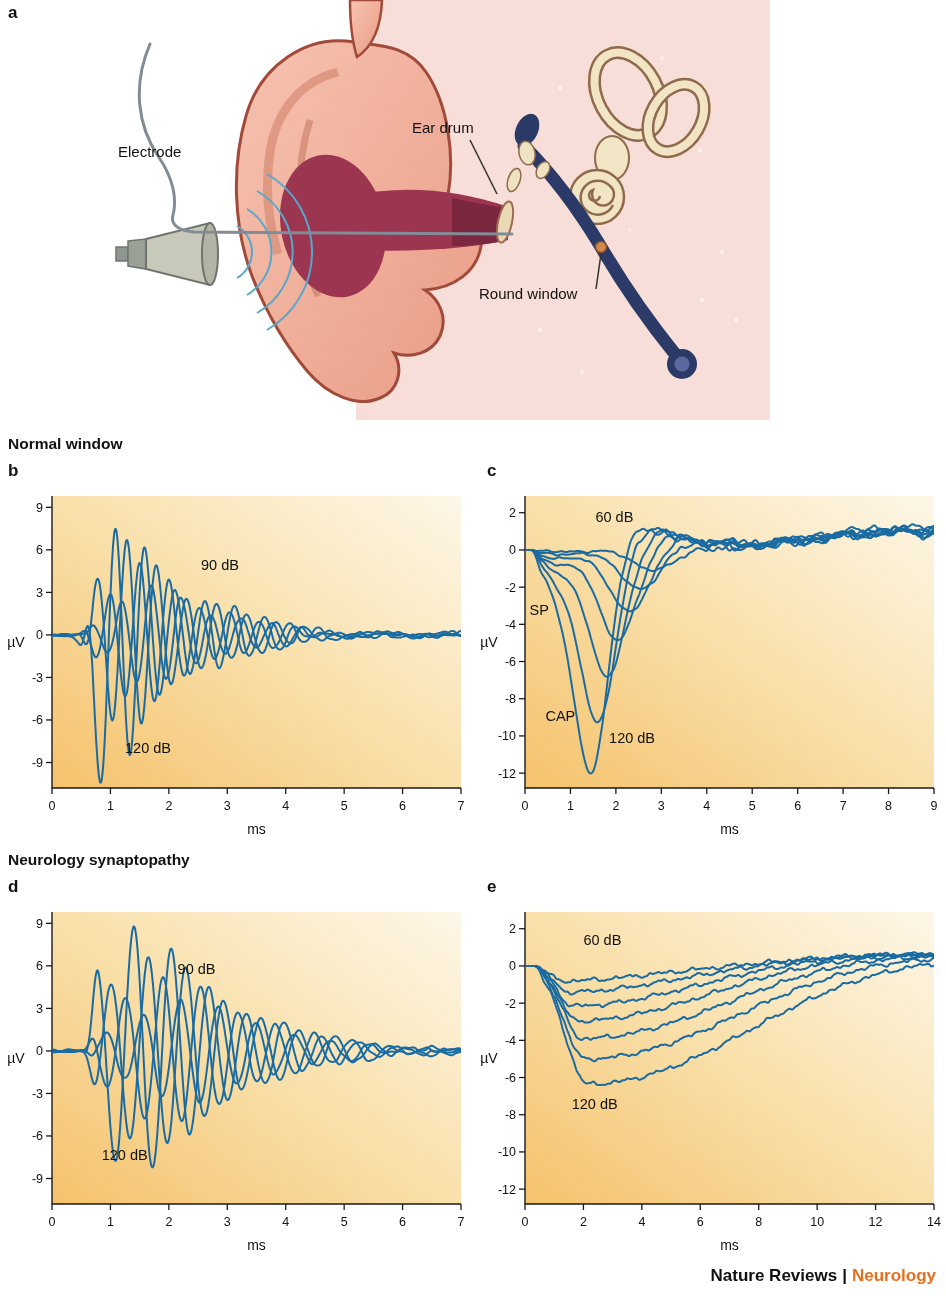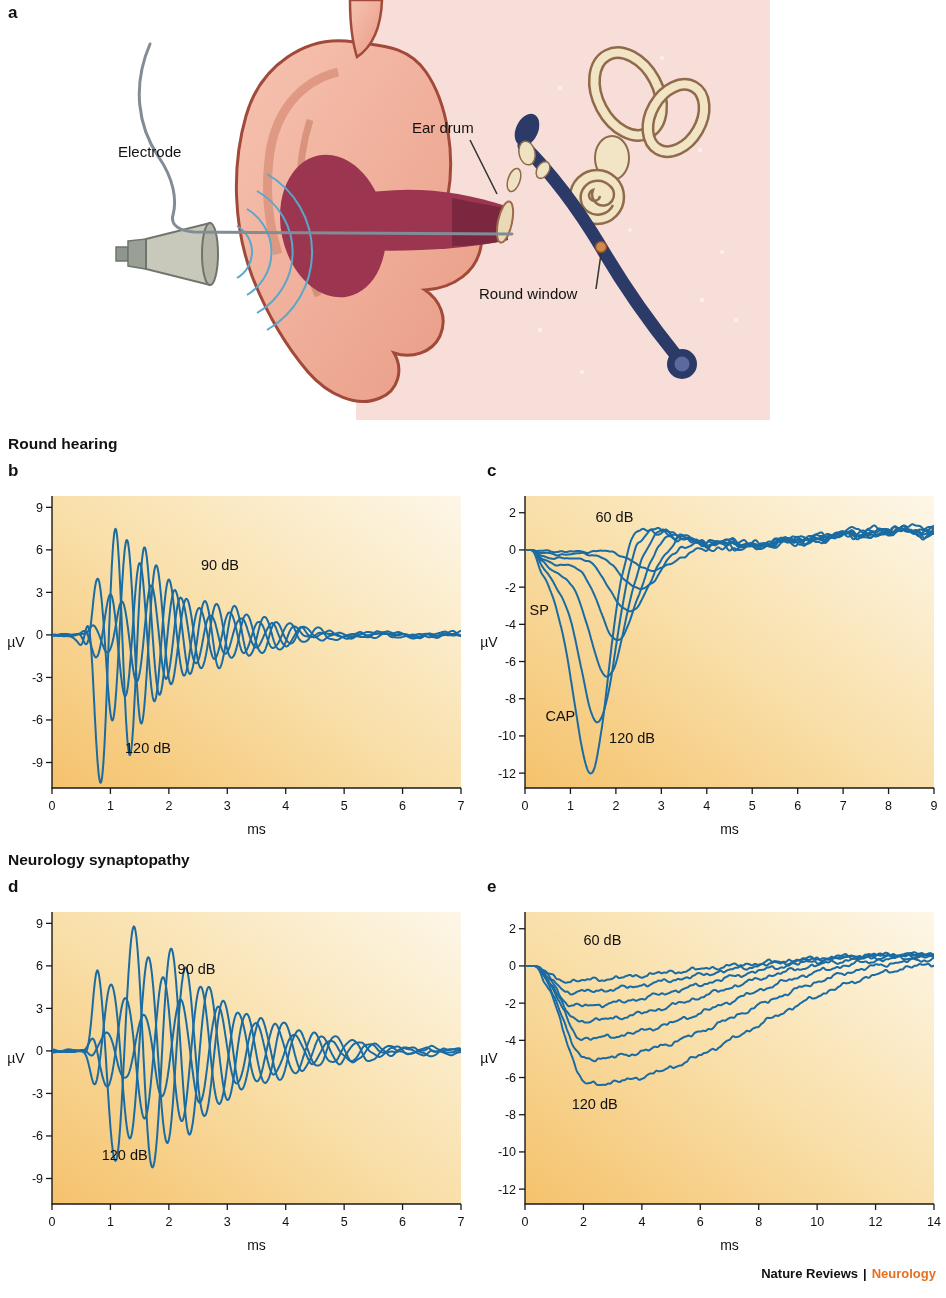--- a/index.html
+++ b/index.html
@@ -2,21 +2,21 @@
 <html><head>
 <meta charset="utf-8">
 <style>
   html,body{margin:0;padding:0;background:#fff;}
   body{font-family:"Liberation Sans",sans-serif;color:#111;}
   #page{position:relative;width:946px;height:1298px;background:#fff;overflow:hidden;}
   .panel-letter{position:absolute;font-weight:700;font-size:17px;line-height:1;}
   .section-title{position:absolute;font-weight:700;font-size:15.5px;line-height:1;}
   svg.chart{position:absolute;}
   #illo{position:absolute;left:0;top:0;}
-  #footer{position:absolute;top:1266px;right:10px;font-size:13px;font-weight:700;white-space:nowrap;}
+  #footer{position:absolute;top:1266px;right:10px;font-size:17px;font-weight:700;white-space:nowrap;}
   #footer .sep{padding:0 5px;font-weight:700;}
   svg text{font-family:"Liberation Sans",sans-serif;}
 </style>
 </head>
 <body>
 
 <div id="page">
 
   <div class="panel-letter" style="left:8px;top:4px;">a</div>
 
@@ -106,21 +106,21 @@
 
     <g font-size="15" fill="#111">
       <text x="118" y="157">Electrode</text>
       <text x="412" y="133">Ear drum</text>
       <line x1="470" y1="140" x2="497" y2="194" stroke="#333" stroke-width="1.5"></line>
       <text x="479" y="299">Round window</text>
       <line x1="596" y1="289" x2="601" y2="254" stroke="#333" stroke-width="1.5"></line>
     </g>
   </svg>
 
-  <div class="section-title" style="left:8px;top:436px;">Round hearing</div>
+  <div class="section-title" style="left:8px;top:436px;">Normal window</div>
   <div class="panel-letter" style="left:8px;top:462px;">b</div>
   <div class="panel-letter" style="left:487px;top:462px;">c</div>
   <svg class="chart" style="left:0px;top:486px;" width="473" height="356" viewBox="0 0 473 356">
       <defs>
         <linearGradient id="gb" x1="0" y1="1" x2="1" y2="0">
           <stop offset="0" stop-color="#f5c26c"></stop>
           <stop offset="0.5" stop-color="#f9e0ab"></stop>
           <stop offset="1" stop-color="#fdf7e8"></stop>
         </linearGradient>
         <clipPath id="cb">

